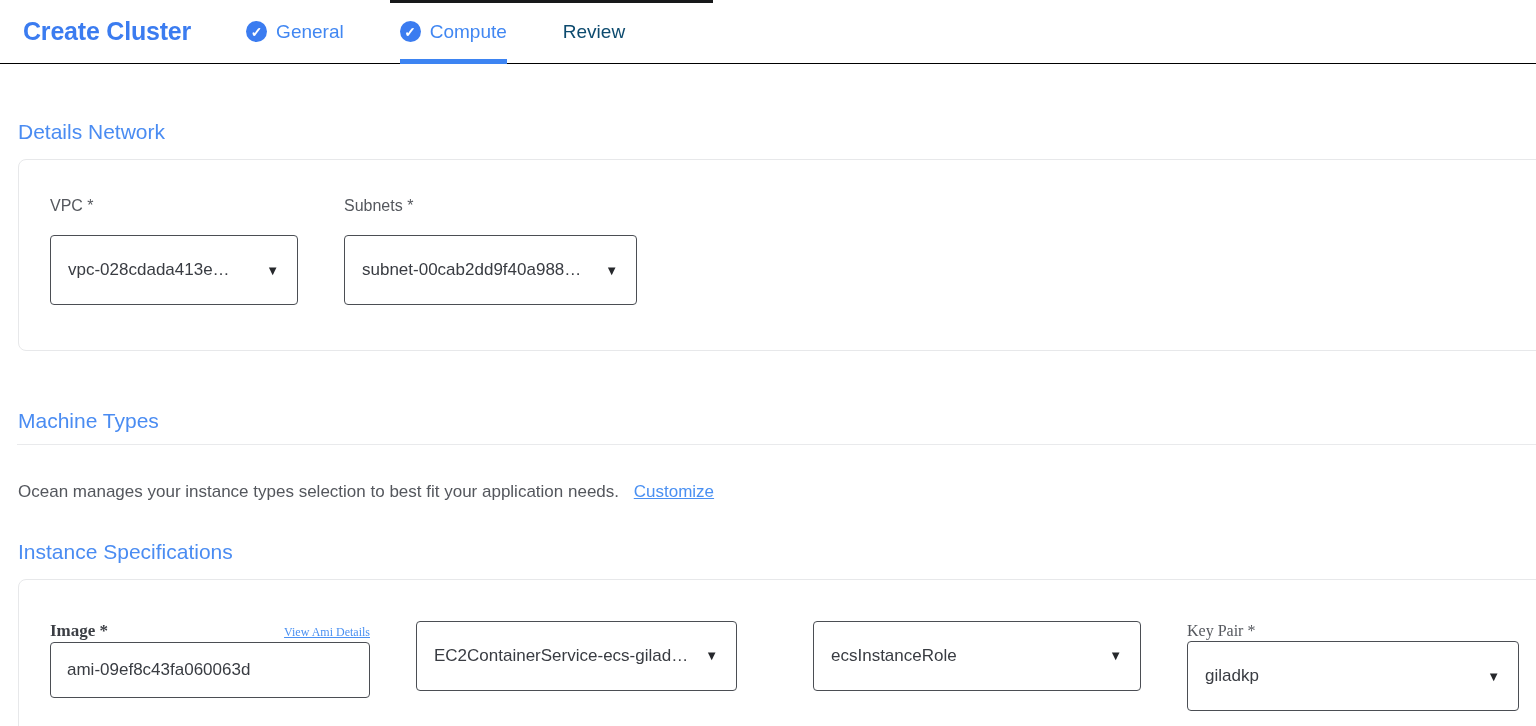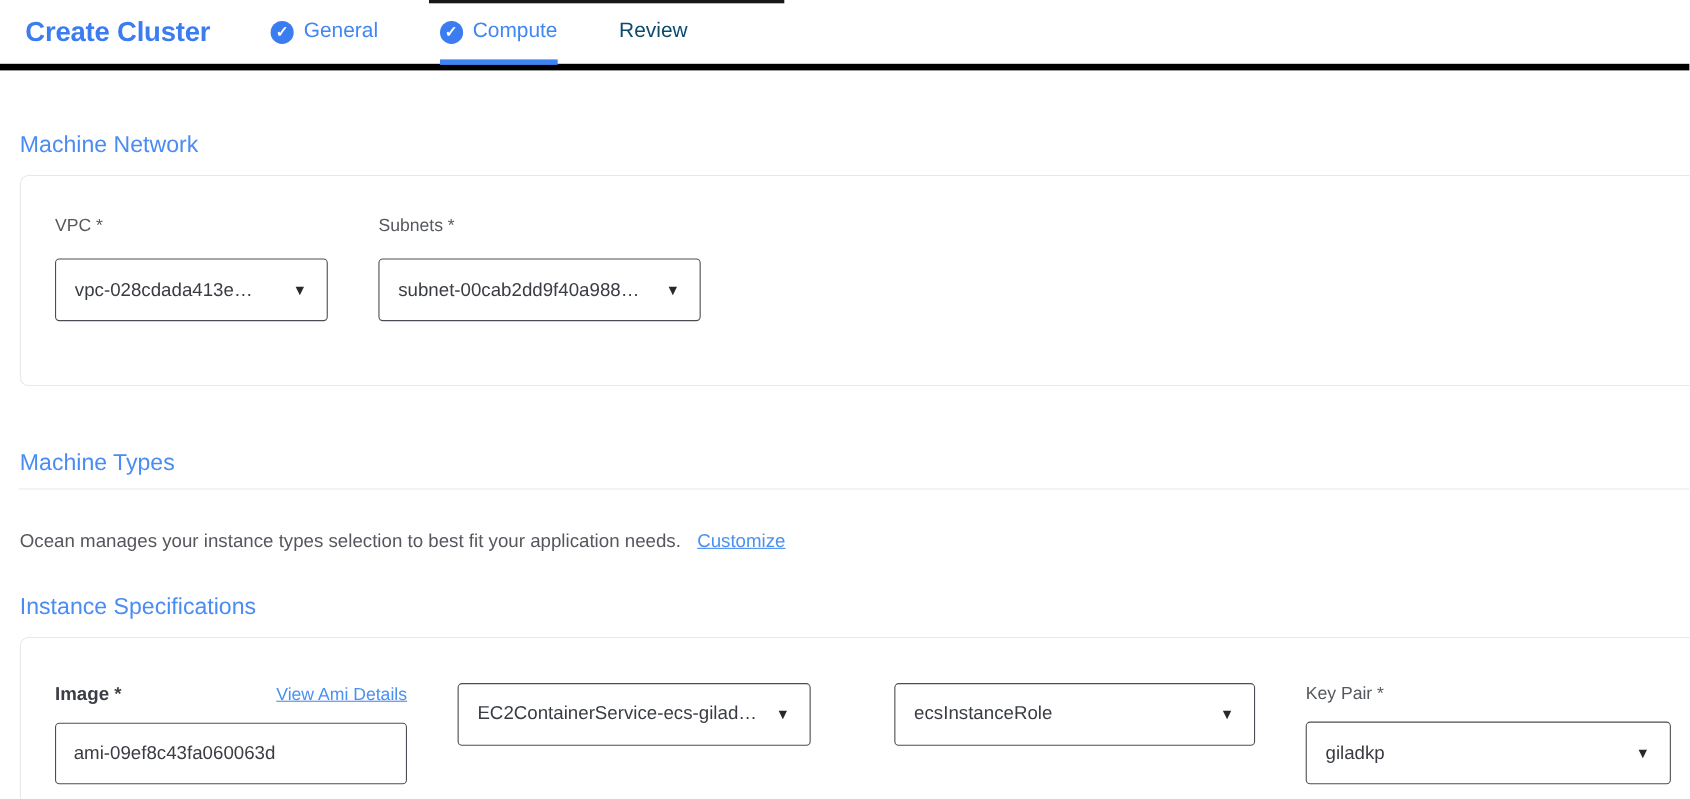--- a/index.html
+++ b/index.html
@@ -10,21 +10,21 @@
     background: #ffffff;
     font-family: "Liberation Sans", sans-serif;
     position: relative;
     -webkit-font-smoothing: antialiased;
   }
 
   
   .topbar { position: absolute; left: 390px; top: 0; width: 323px; height: 3px; background: #17181a; z-index: 5; }
 
   
-  header { height: 64px; border-bottom: 6px solid #000000; display: flex; align-items: center; padding-left: 23px; }
+  header { height: 64px; border-bottom: 1px solid #000000; display: flex; align-items: center; padding-left: 23px; }
   .page-title { font-size: 25px; font-weight: 700; color: #3b7cf0; margin: 0; letter-spacing: -0.2px; }
   .tabs { display: flex; align-items: center; height: 100%; margin-left: 55px; }
   .tab { display: flex; align-items: center; gap: 9px; height: 100%; font-size: 19px; color: #4187f2; position: relative; margin-right: 56px; cursor: pointer; white-space: nowrap; }
   .tab.upcoming { color: #0c4a6e; }
   .tab.active::after { content: ""; position: absolute; left: 0; right: 0; bottom: -1px; height: 5px; background: #3d84f2; }
   .check { width: 21px; height: 21px; border-radius: 50%; background: #3b7cf0; color: #fff; font-size: 14px; font-weight: 700; display: flex; align-items: center; justify-content: center; line-height: 1; flex: 0 0 auto; }
 
   
   h2.section { font-size: 21px; font-weight: 400; color: #4a8cf2; margin: 0 0 0 18px; line-height: 1.2; }
   #h2-network { margin-top: 55px; }
@@ -32,41 +32,41 @@
   #h2-specs   { margin-top: 36px; }
 
   
   .card { margin-left: 18px; width: 1531px; border: 1px solid #e7e8ea; border-radius: 8px; background: #fff; display: flex; }
   #card-network { margin-top: 15px; height: 192px; padding: 36px 0 0 31px; }
   #card-specs   { margin-top: 15px; height: 200px; padding: 41px 0 0 31px; }
 
   .field { display: flex; flex-direction: column; }
   .flabel { font-size: 16px; color: #55585e; display: flex; justify-content: space-between; align-items: baseline; line-height: 1.2; }
   #card-network .flabel { margin-bottom: 20px; }
-  #card-specs .flabel { margin-bottom: 16px; }
+  #card-specs .flabel { margin-bottom: 1px; font-family: Liberation Serif, serif; }
   .flabel .bold-label { font-weight: 700; color: #3b3e44; font-size: 17px; }
 
-  .selectbox { height: 57px; border: 1px solid #4b4e54; border-radius: 4px; background: #fff; display: flex; align-items: center; justify-content: space-between; padding: 0 18px 0 17px; font-size: 17px; color: #393c42; cursor: pointer; }
+  .selectbox { height: 70px; border: 1px solid #4b4e54; border-radius: 4px; background: #fff; display: flex; align-items: center; justify-content: space-between; padding: 0 18px 0 17px; font-size: 17px; color: #393c42; cursor: pointer; }
   .selectbox .sel-text { overflow: hidden; white-space: nowrap; }
   .caret { font-size: 13px; color: #26282c; margin-left: 12px; flex: 0 0 auto; }
 
   .textinput { width: 100%; height: 56px; border: 1px solid #4b4e54; border-radius: 4px; padding: 4px 16px; font-size: 17px; color: #393c42; font-family: "Liberation Sans", sans-serif; background: #fff; outline: none; }
 
   #f-vpc     { width: 248px; margin-right: 46px; text-align: center; }
   #f-subnets { width: 293px; }
   #f-image   { width: 320px; margin-right: 46px; }
   #f-sg      { width: 321px; margin-right: 76px; }
   #f-profile { width: 328px; margin-right: 46px; }
   #f-keypair { width: 332px; }
 
   .sep { margin: 11px 0 0 17px; width: 1519px; border-top: 1px solid #e9eaec; height: 0; }
   p.ocean { margin: 37px 0 0 18px; font-size: 17px; color: #54575d; line-height: 1.2; }
   a.link { color: #4a90f2; text-decoration: underline; cursor: pointer; }
   a.link.inline { margin-left: 10px; }
-  .flabel a.link { font-size: 16px; font-weight: 400; }
+  .flabel a.link { font-size: 12px; font-weight: 400; }
 </style>
 </head>
 <body>
 
 <div class="topbar"></div>
 
 <header>
   <h1 class="page-title">Create Cluster</h1>
   <nav class="tabs">
     <div class="tab">
@@ -78,21 +78,21 @@
       <span>Compute</span>
     </div>
     <div class="tab upcoming">
       <span>Review</span>
     </div>
   </nav>
 </header>
 
 <main>
 
-  <h2 class="section" id="h2-network">Machine Network</h2>
+  <h2 class="section" id="h2-network">Details Network</h2>
 
   <section class="card" id="card-network">
     <div class="field" id="f-vpc">
       <div class="flabel">
         <span>VPC *</span>
       </div>
       <div class="selectbox">
         <span class="sel-text">vpc-028cdada413e…</span>
         <span class="caret">▼</span>
       </div>

